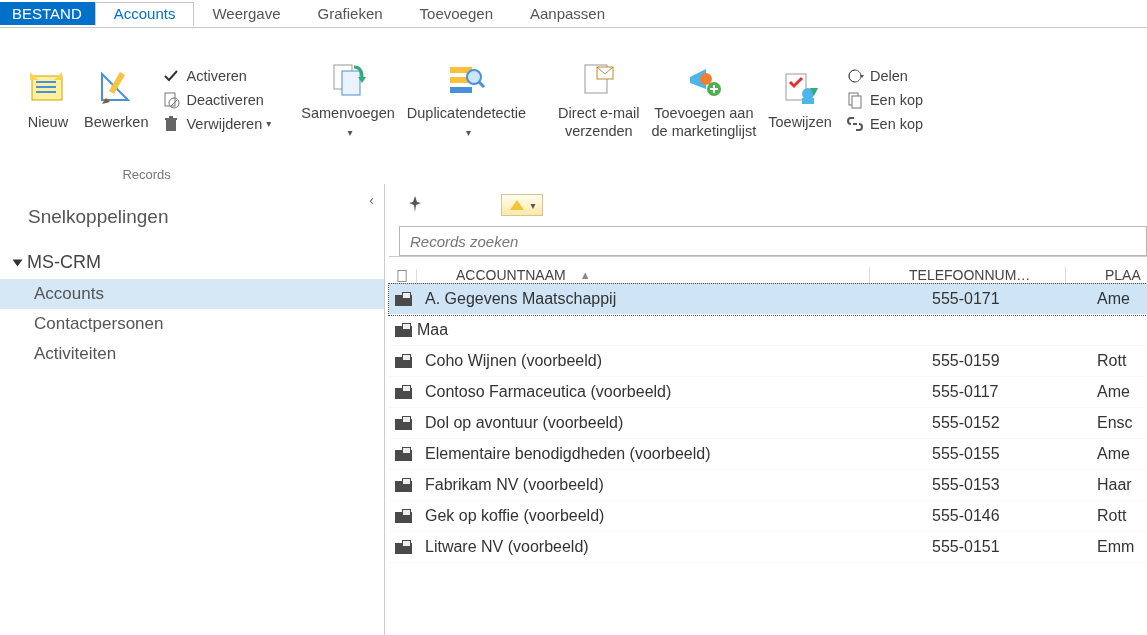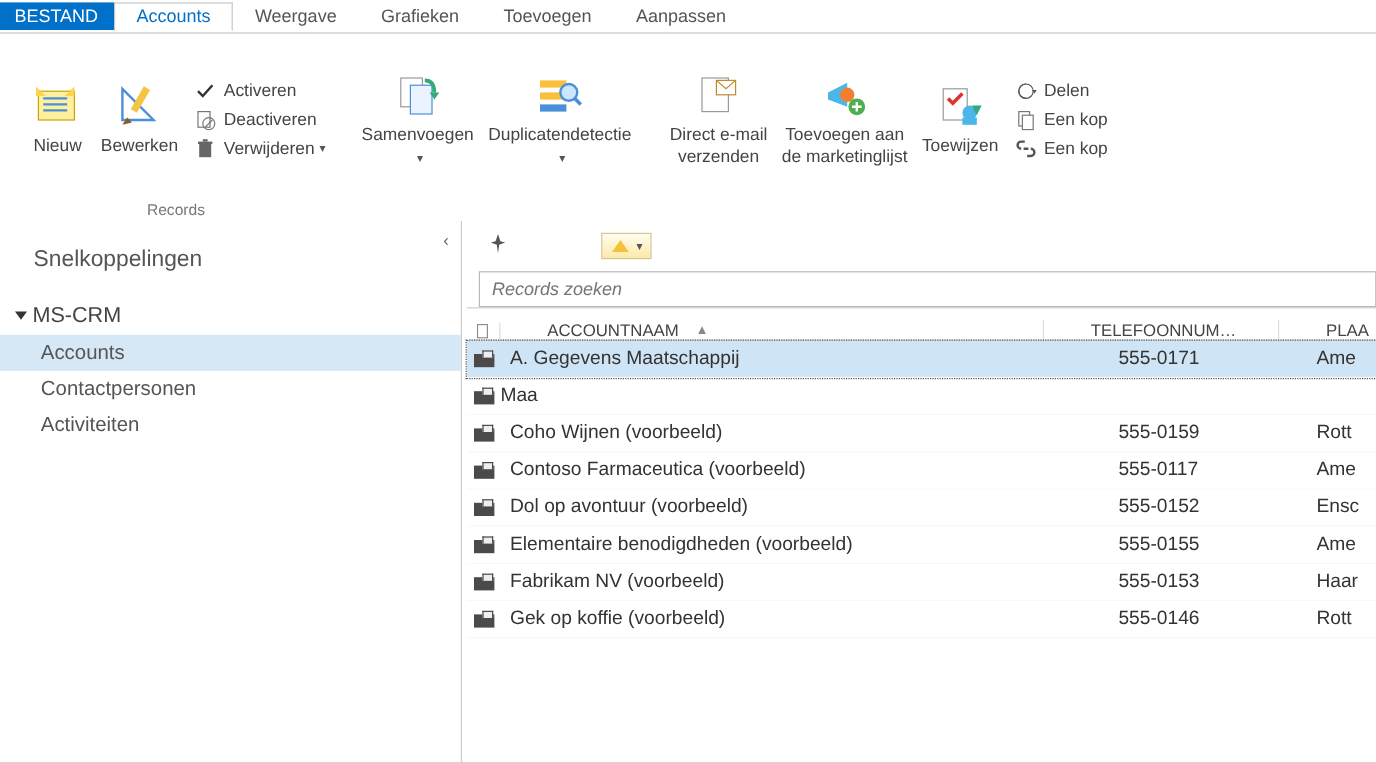--- a/index.html
+++ b/index.html
@@ -513,16 +513,24 @@
             <div class="cell-city">Haar</div>
           </div>
           <div class="row">
             <div class="cell-icon">
               <span class="acct-glyph"></span>
             </div>
             <div class="cell-name">Gek op koffie (voorbeeld)</div>
             <div class="cell-phone">555-0146</div>
             <div class="cell-city">Rott</div>
           </div>
+          <div class="row">
+            <div class="cell-icon">
+              <span class="acct-glyph"></span>
+            </div>
+            <div class="cell-name">Litware NV (voorbeeld)</div>
+            <div class="cell-phone">555-0151</div>
+            <div class="cell-city">Emm</div>
+          </div>
         </div>
     </div>
   </div>
 </div>
 
 </body></html>

